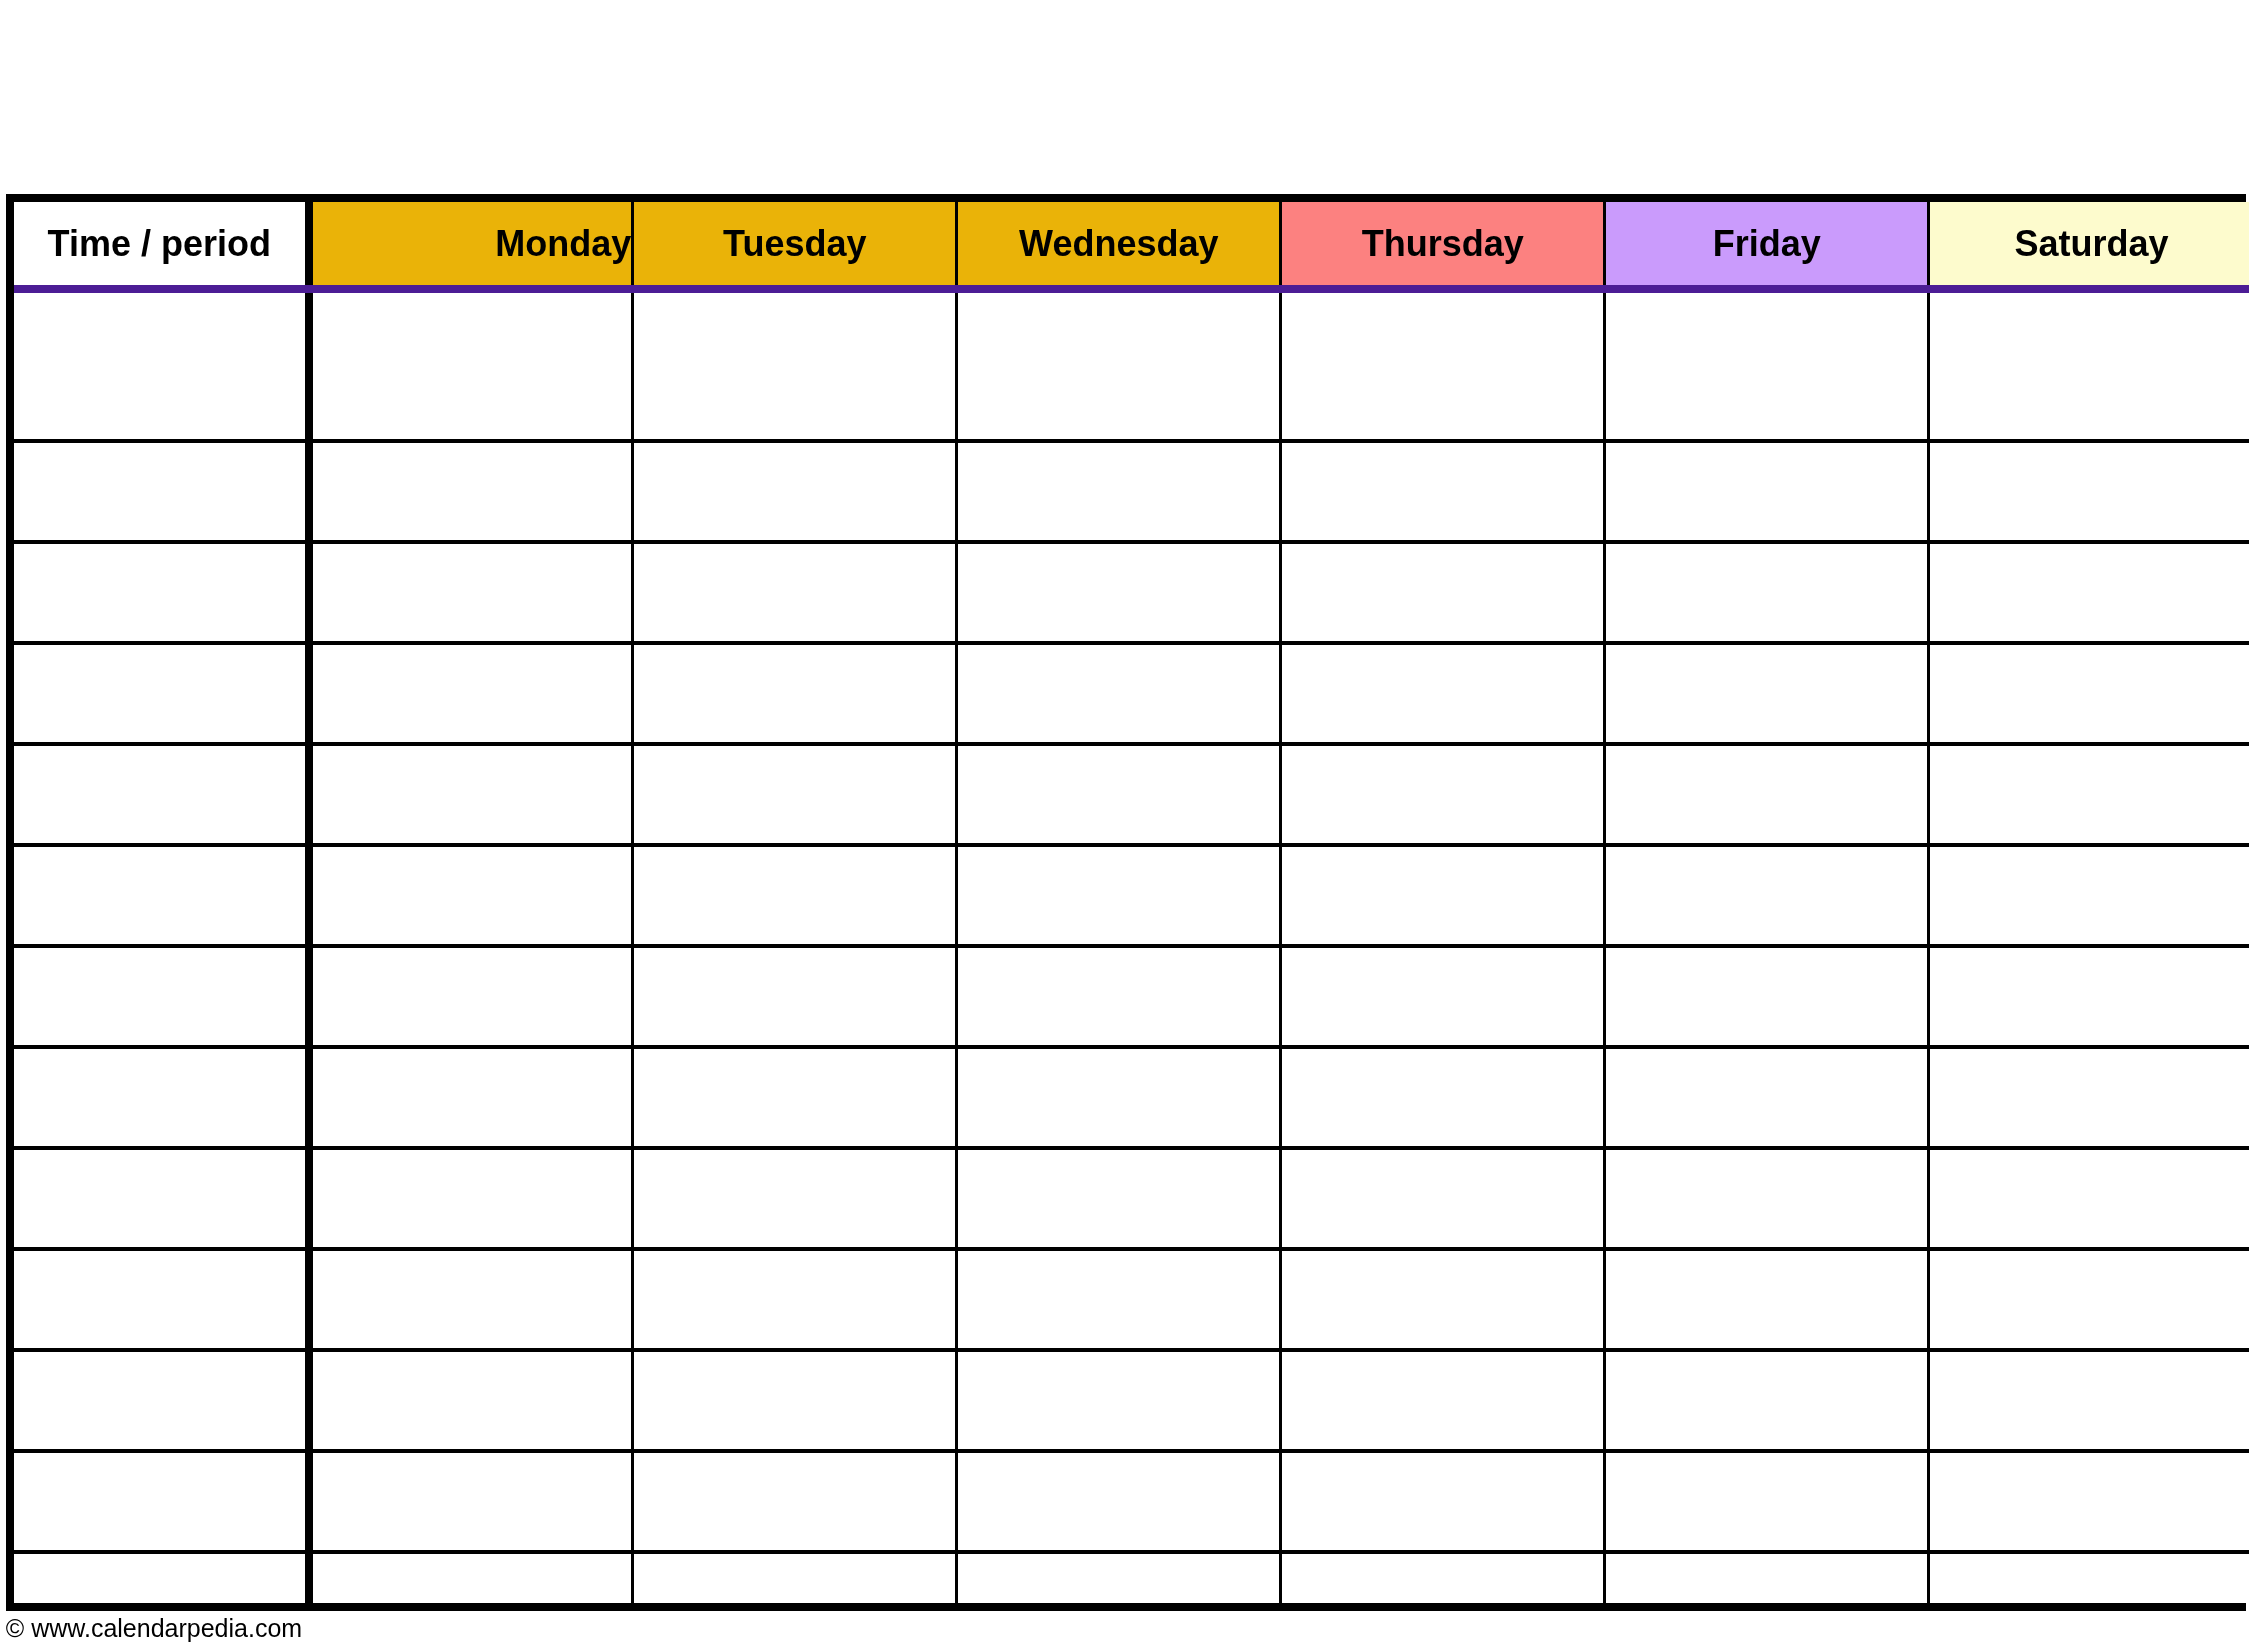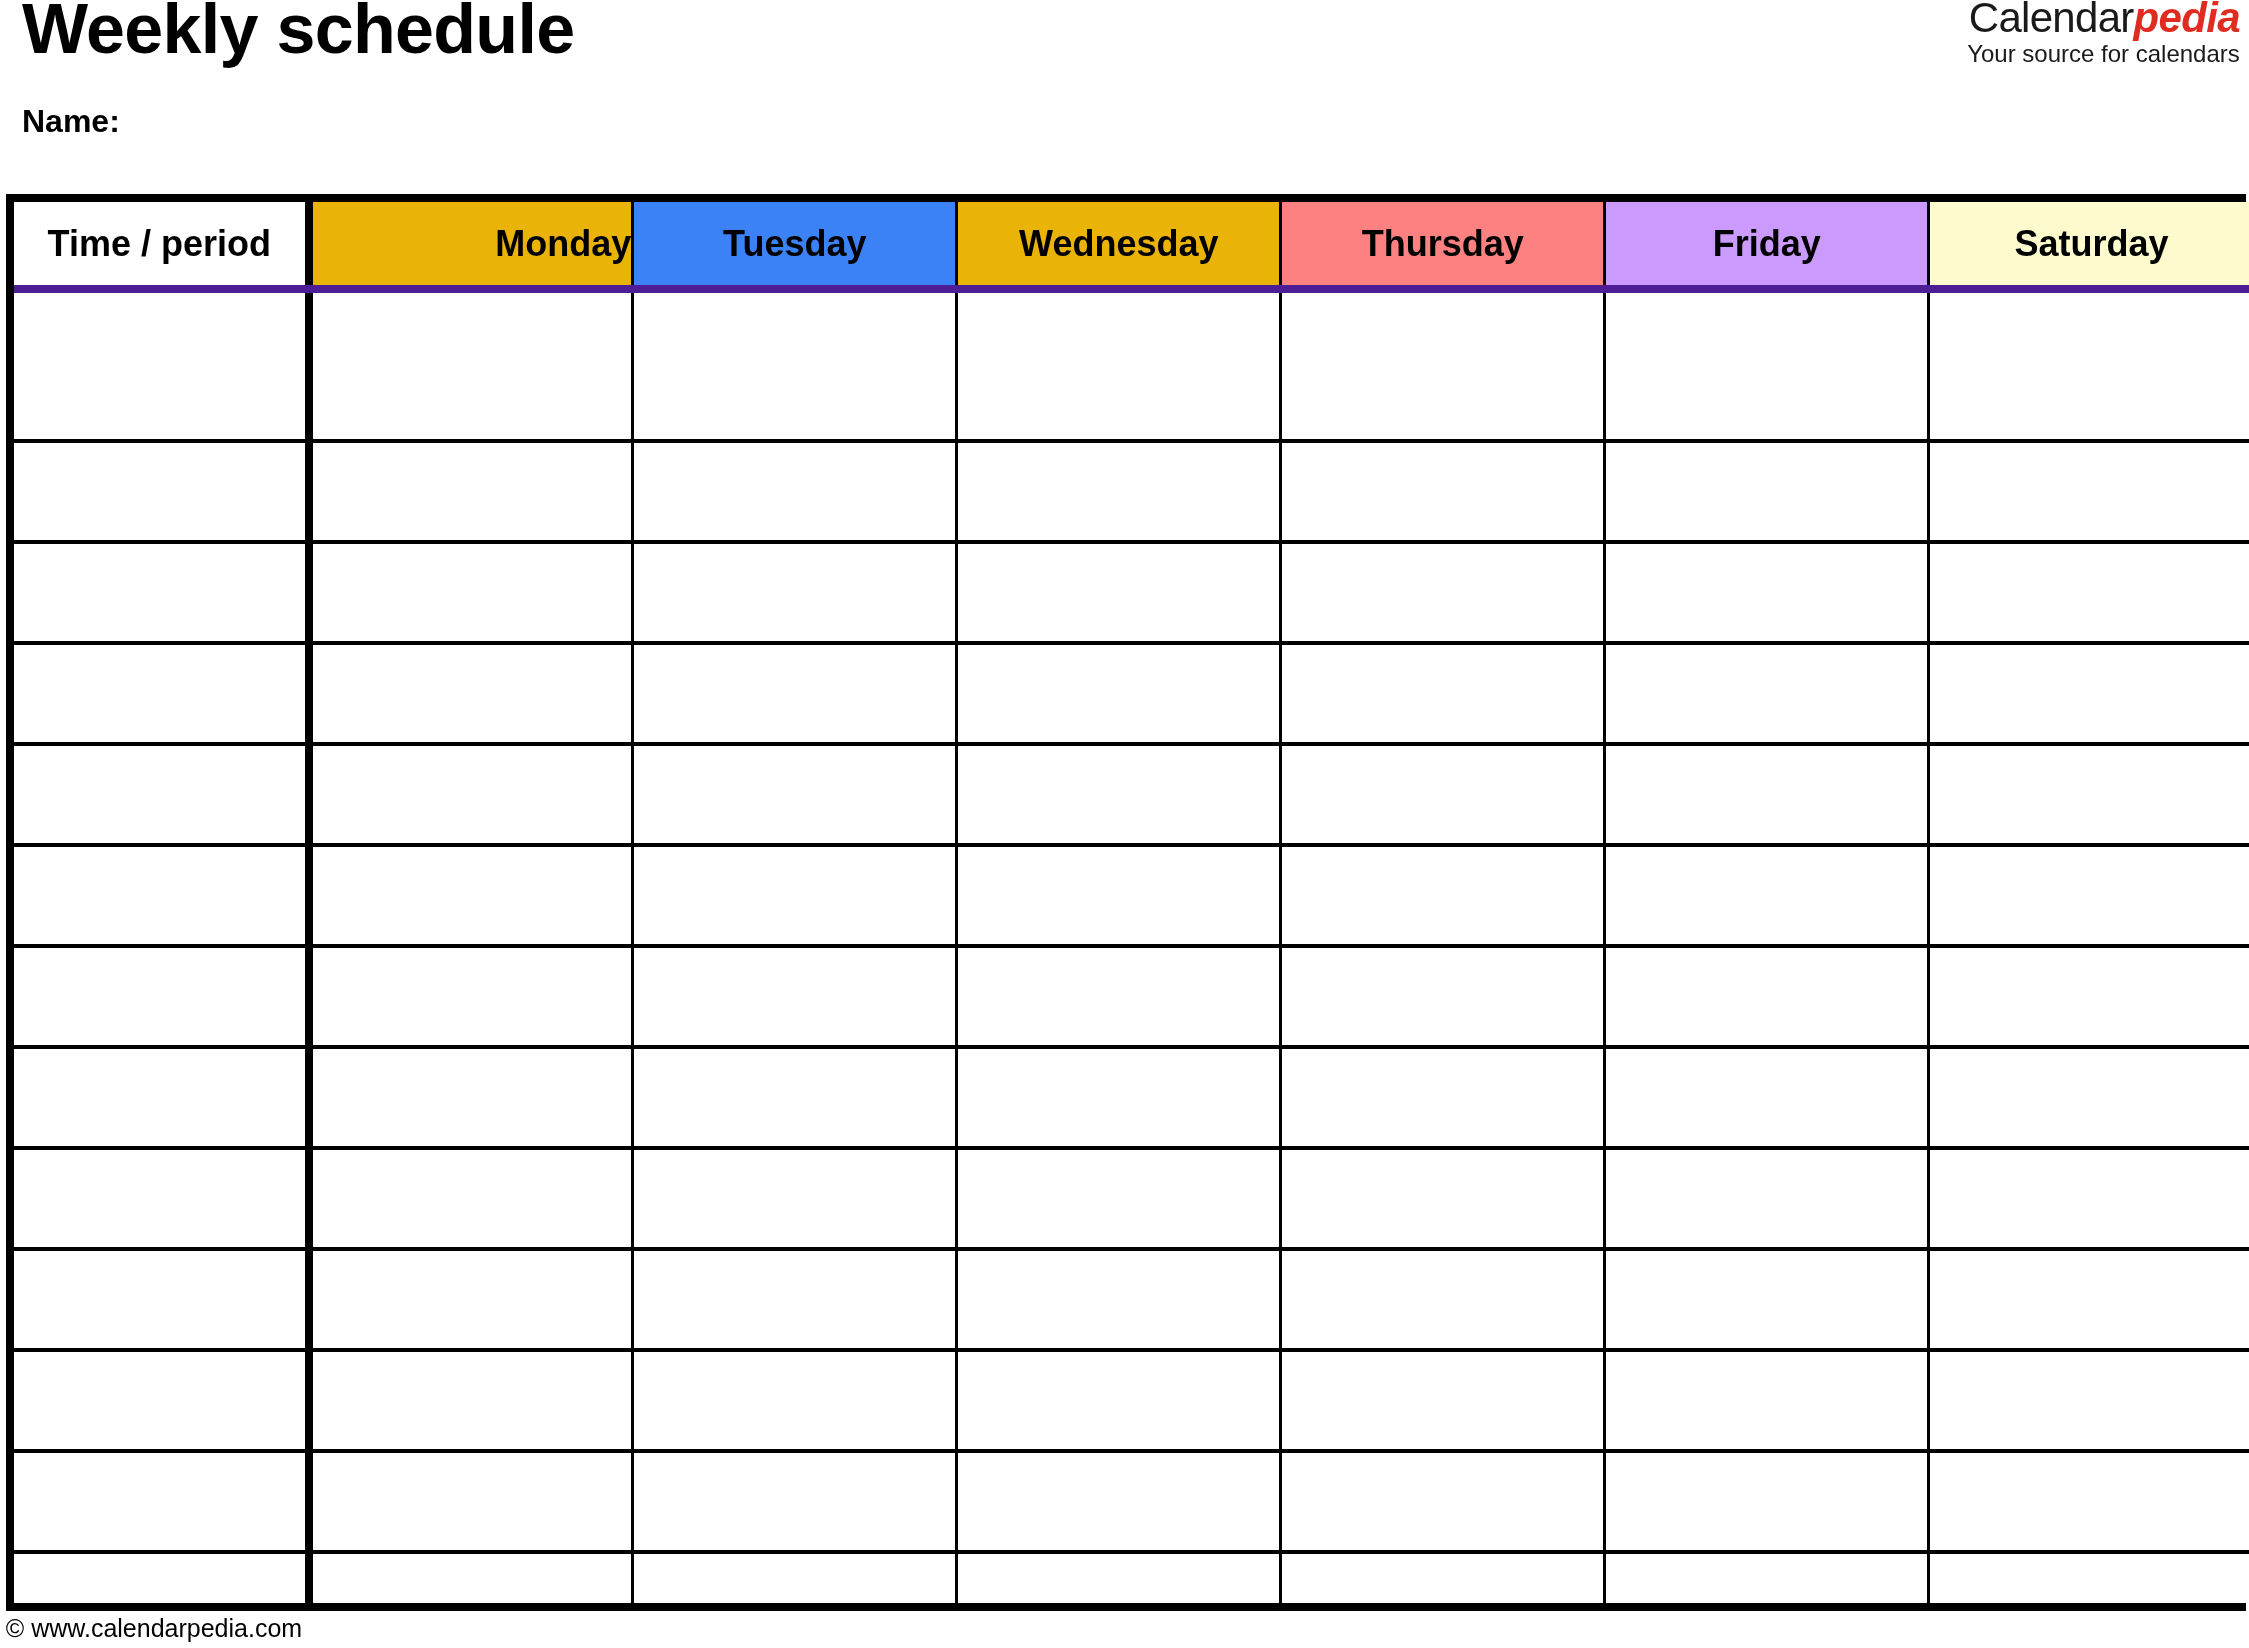--- a/index.html
+++ b/index.html
@@ -165,51 +165,37 @@
     color: #000;
     letter-spacing: 0px;
     white-space: nowrap;
   }
 </style>
 </head>
 <body>
 
 <div class="page">
 
-  <div class="top-bar">
-
-    <div class="doc-title">Weekly schedule</div>
-
-    <div class="name-label">Name:</div>
-
-    <div class="brand">
-      <div class="brand-line1">
-        <span class="brand-word-a">Calendar</span><span class="brand-word-b">pedia</span>
-      </div>
-      <div class="brand-line2">Your source for calendars</div>
-    </div>
-
-  </div>
 
   <div class="schedule-wrap">
     <table class="schedule">
       <colgroup>
         <col class="c-time">
         <col class="c-day">
         <col class="c-day">
         <col class="c-day">
         <col class="c-day">
         <col class="c-day">
         <col class="c-day">
       </colgroup>
       <thead>
         <tr class="head-row">
           <th class="th-time" style="background: rgb(255, 255, 255);">Time / period</th>
           <th class="th-day" style="background: #eab308; text-align: right;">Monday</th>
-          <th class="th-day" style="background: #3b82f6;">Tuesday</th>
+          <th class="th-day" style="background: #eab308;">Tuesday</th>
           <th class="th-day" style="background: #eab308;">Wednesday</th>
           <th class="th-day" style="background: rgb(252, 129, 128); text-align: center;">Thursday</th>
           <th class="th-day" style="background: rgb(202, 155, 252);">Friday</th>
           <th class="th-day th-last" style="background: rgb(253, 251, 205);">Saturday</th>
         </tr>
       </thead>
       <tbody id="schedule-body">
           <tr class="body-row">
             <td class="td-time"></td>
             <td class=""></td>

